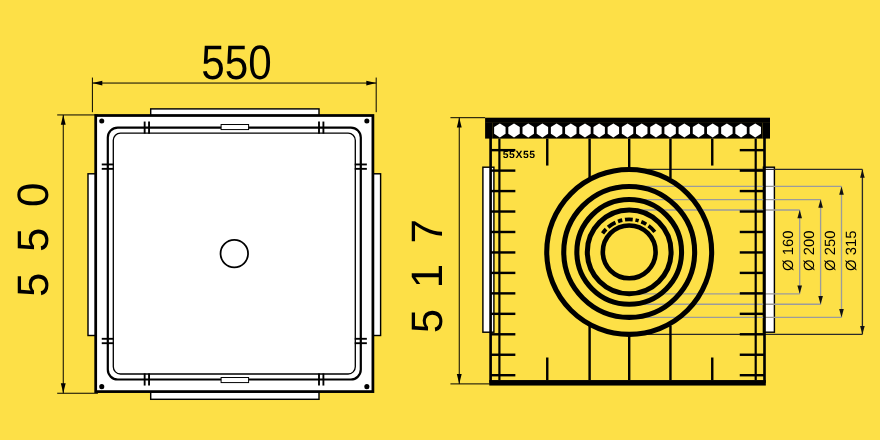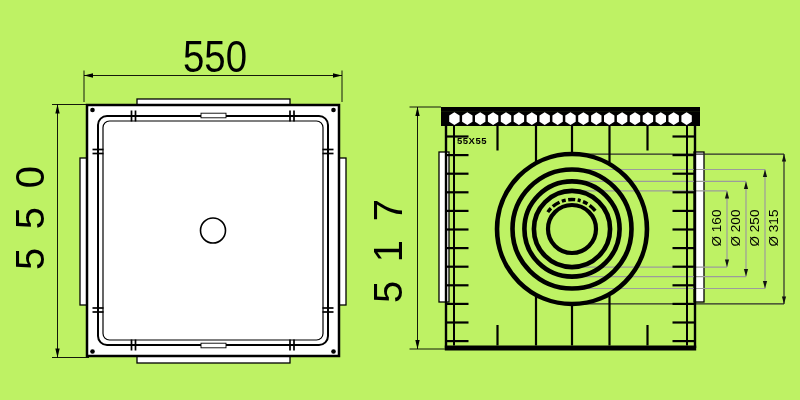--- a/index.html
+++ b/index.html
@@ -1,16 +1,16 @@
 <!DOCTYPE html>
 <html><head>
 <meta charset="utf-8">
 <style>
   html,body{margin:0;padding:0;background:#fff;}
-  .stage{position:relative;width:800px;height:400px;background:#bef264;overflow:hidden;
+  .stage{position:relative;width:800px;height:400px;background:#fde047;overflow:hidden;
          font-family:"Liberation Sans","DejaVu Sans",sans-serif;}
   svg text{font-family:"Liberation Sans","DejaVu Sans",sans-serif;fill:#000;}
   .dim-big{font-size:44px;}
   .dim-big-v{font-size:40px;}
   .mesh-label{font-size:9.5px;font-weight:bold;letter-spacing:.5px;}
 </style>
 </head>
 <body>
 
 <div class="stage">

